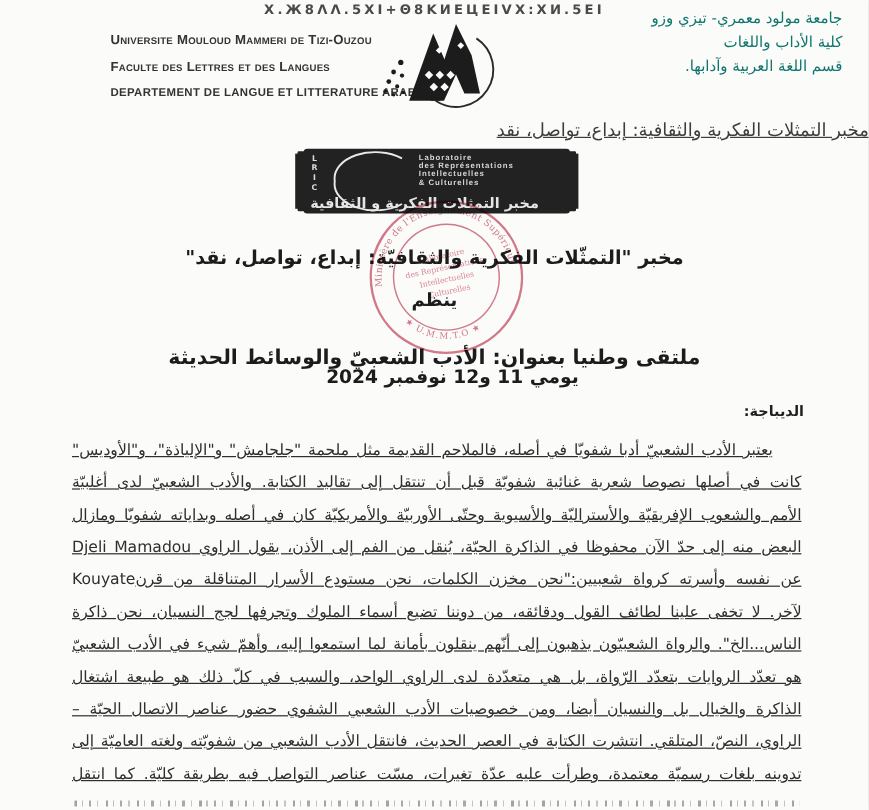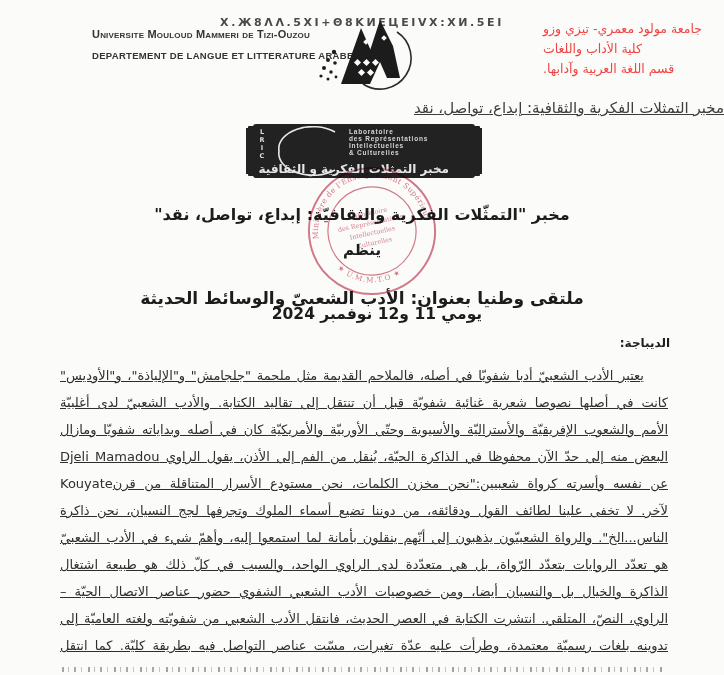--- a/index.html
+++ b/index.html
@@ -4,30 +4,30 @@
 <style>
   html,body{margin:0;padding:0;}
   body{background:#e8e8e8;font-family:"DejaVu Sans",sans-serif;}
   .page{
     position:relative;width:724px;height:675px;margin:0 auto;
     background:#fbfbf9;overflow:hidden;color:#2e2e2e;
     box-shadow:0 0 4px rgba(0,0,0,.25);
   }
   
   .tifinagh{
-    position:absolute;top:16px;left:0;right:0;text-align:center;
+    position:absolute;top:2px;left:0;right:0;text-align:center;
     font-size:11px;letter-spacing:2.6px;color:#4a4a4a;font-weight:600;
     font-family:"DejaVu Sans",sans-serif;
   }
   
   .hdr-left{position:absolute;left:92px;top:23px;font-family:"Liberation Sans",sans-serif;color:#333;}
   .hdr-left .l{font-variant:small-caps;font-weight:700;font-size:11px;line-height:22px;letter-spacing:.2px;white-space:nowrap;}
   .hdr-left .l3{font-variant:normal;font-size:9.5px;letter-spacing:.3px;}
   .hdr-logo{position:absolute;left:303px;top:16px;width:118px;height:76px;}
-  .hdr-right{position:absolute;right:22px;top:19px;direction:rtl;text-align:left;font-size:12.5px;line-height:20px;color:#ef4444;white-space:nowrap;}
+  .hdr-right{position:absolute;right:22px;top:5px;direction:rtl;text-align:right;font-size:12.5px;line-height:20px;color:#0f766e;white-space:nowrap;}
   
   .lab-caption{position:absolute;top:99px;left:0;right:0;direction:rtl;font-size:15px;color:#3d3d3d;text-decoration:underline;}
   .lab-logo{position:absolute;left:253px;top:124px;width:222px;height:54px;background:#222;border-radius:3px;
     box-shadow:-7px 0 0 -2px #222, -11px 0 0 -4px #222, 7px 0 0 -2px #222, 11px 0 0 -4px #222;}
   .lab-logo .acr{position:absolute;left:5px;top:4px;width:8px;color:#ddd;font-size:6.5px;font-weight:700;line-height:8px;text-align:center;}
   .lab-logo svg.crescent{position:absolute;left:12px;top:2px;}
   .lab-lat{position:absolute;left:96px;top:4px;color:#d6d6d6;font-size:6.5px;font-weight:700;line-height:7px;letter-spacing:.8px;font-family:"Liberation Sans",sans-serif;white-space:nowrap;}
   .lab-ar{position:absolute;left:8px;right:26px;bottom:2px;direction:rtl;text-align:center;color:#e6e6e6;font-size:12px;font-weight:700;white-space:nowrap;letter-spacing:0;}
   
   .stamp{position:absolute;left:304px;top:163px;width:136px;height:136px;transform:rotate(-12deg);
@@ -55,20 +55,21 @@
 </style>
 </head>
 <body>
 
 <div class="page">
 
   <div class="tifinagh">X.Ж8ΛΛ.5XI+Θ8KИEЦEIVX:XИ.5EI</div>
 
   <div class="hdr-left">
     <div class="l">Universite Mouloud Mammeri de Tizi-Ouzou</div>
+    <div class="l">Faculte des Lettres et des Langues</div>
     <div class="l l3">DEPARTEMENT DE LANGUE  ET LITTERATURE ARABES</div>
   </div>
 
   <div class="hdr-logo">
     <svg width="118" height="76" viewBox="0 0 118 76" aria-hidden="true">
       <g fill="#1c1c1c">
         <polygon points="38,68 58,12 72,44 64,68"></polygon>
         <polygon points="56,68 77,4 90,30 97,62 84,62 77,46 67,68"></polygon>
         <circle cx="31" cy="36" r="2.2"></circle>
           <circle cx="25" cy="44" r="2"></circle>

